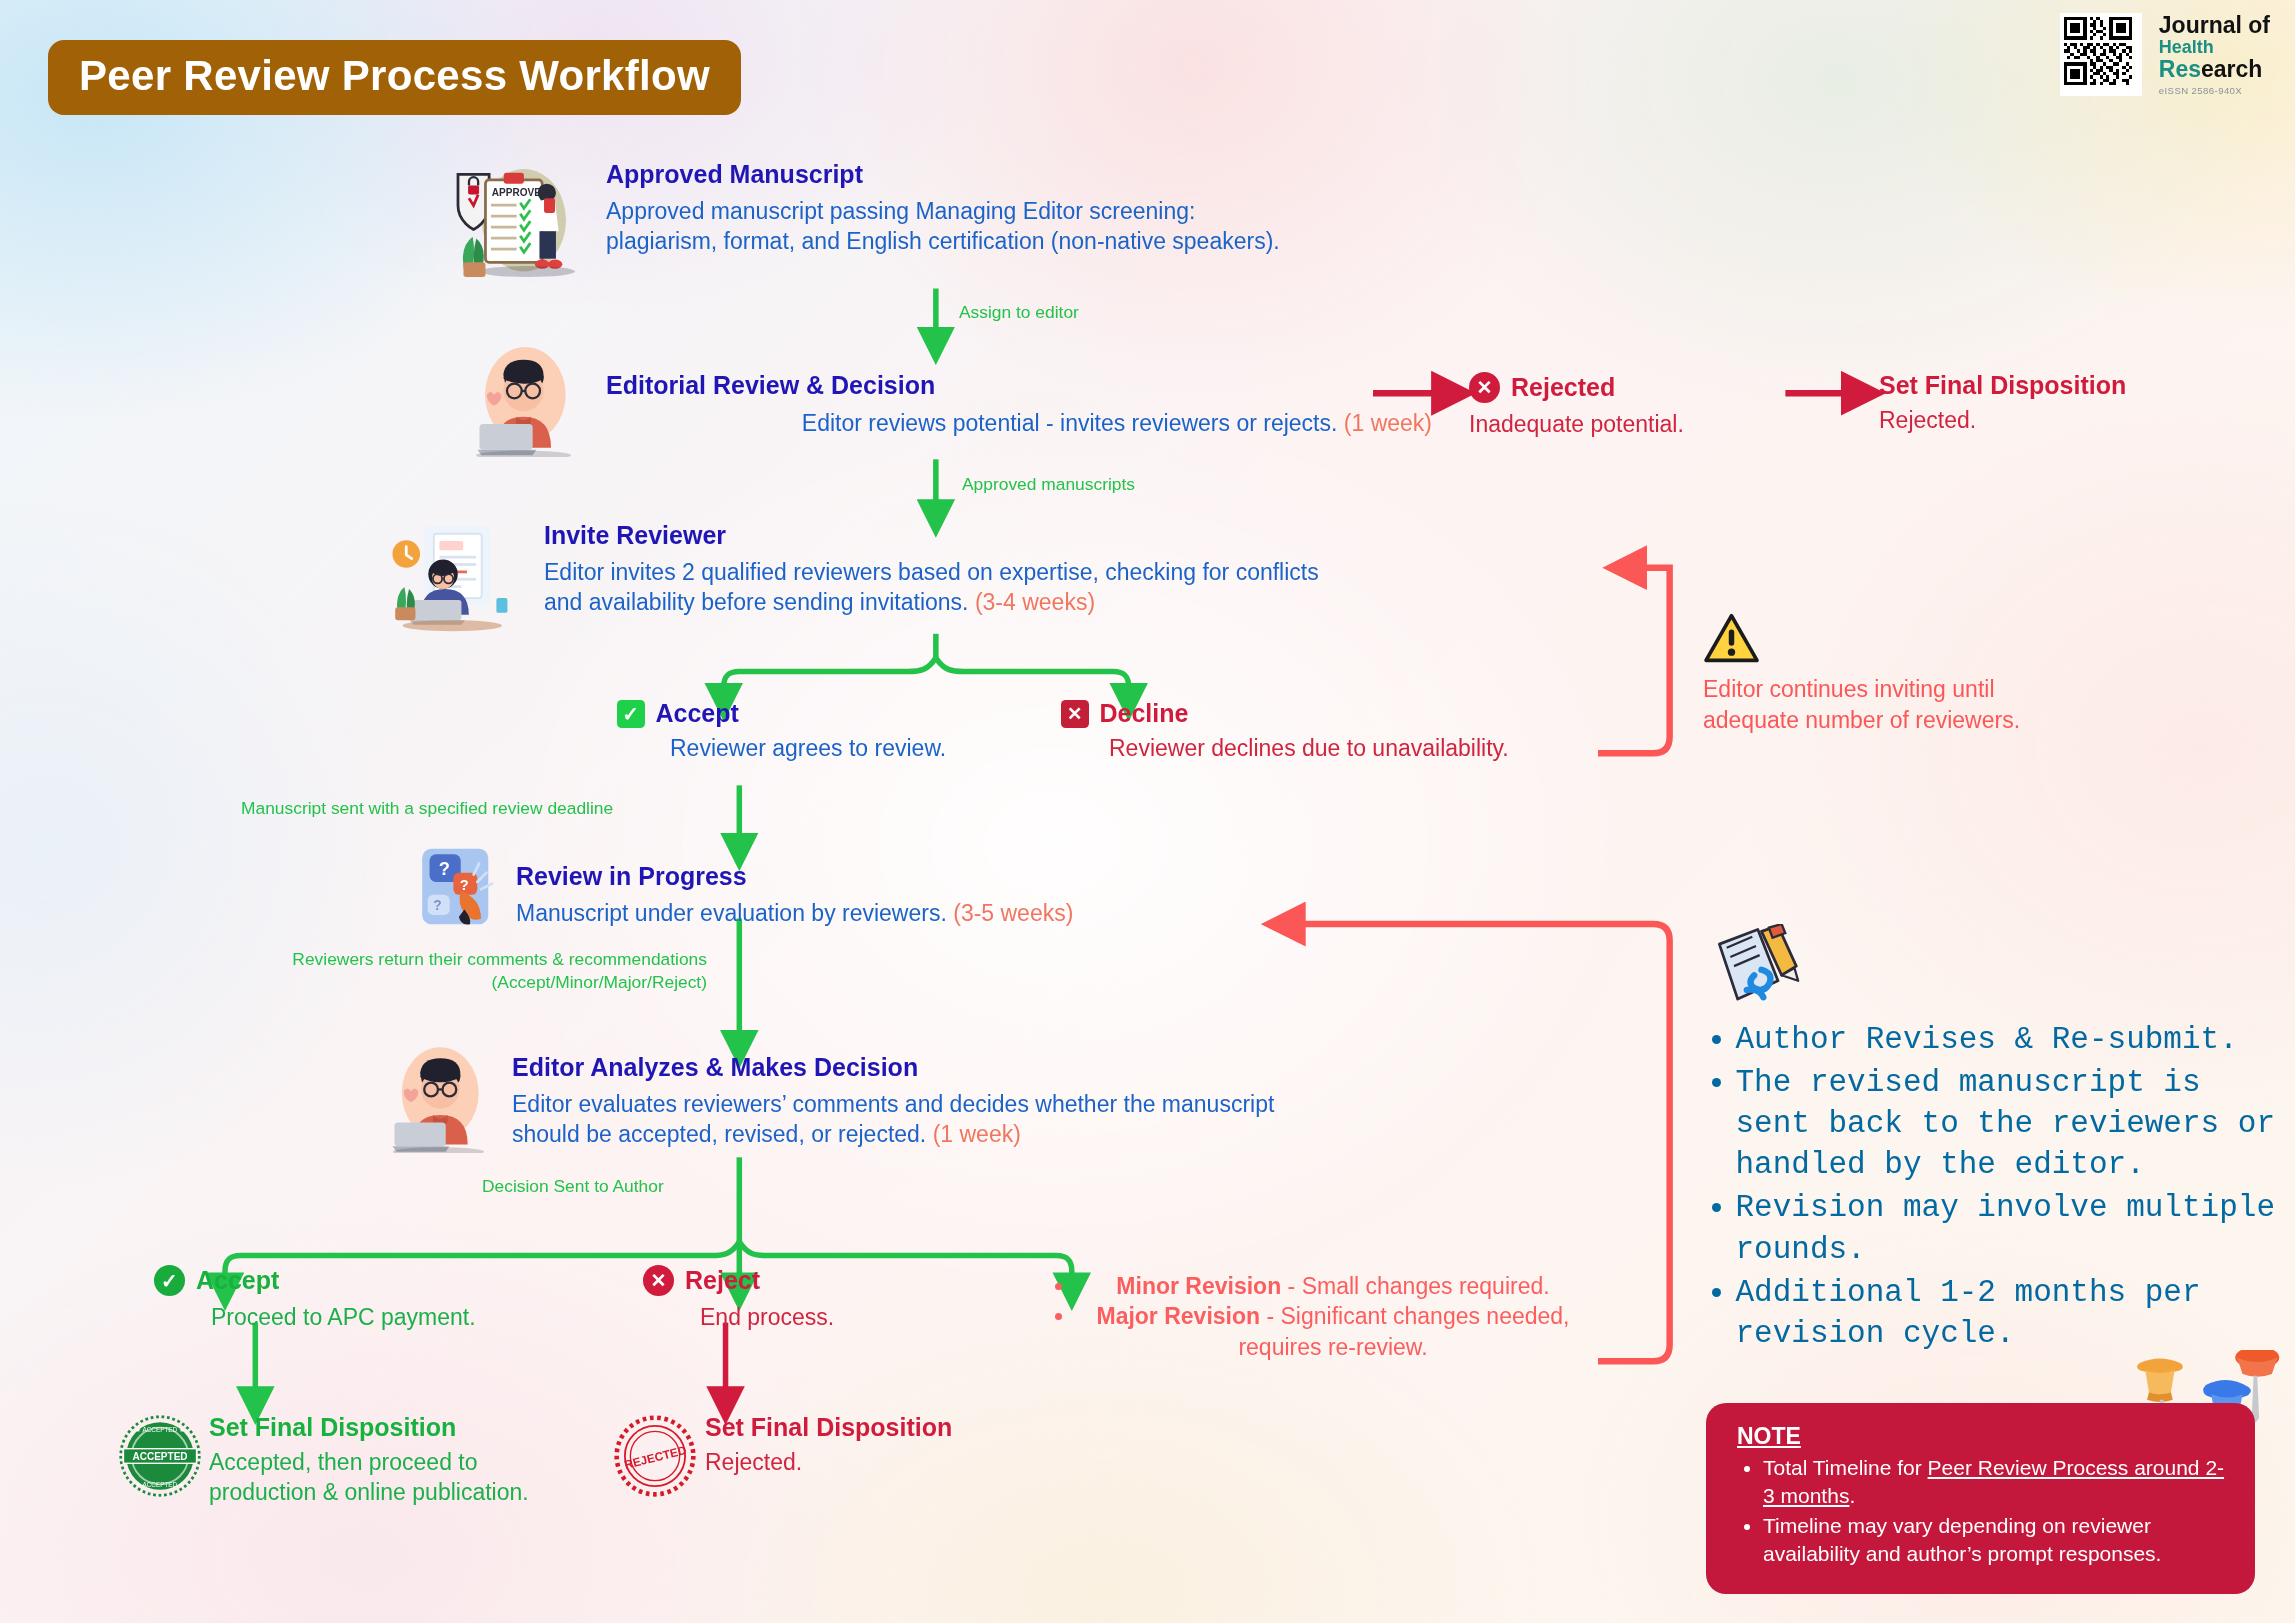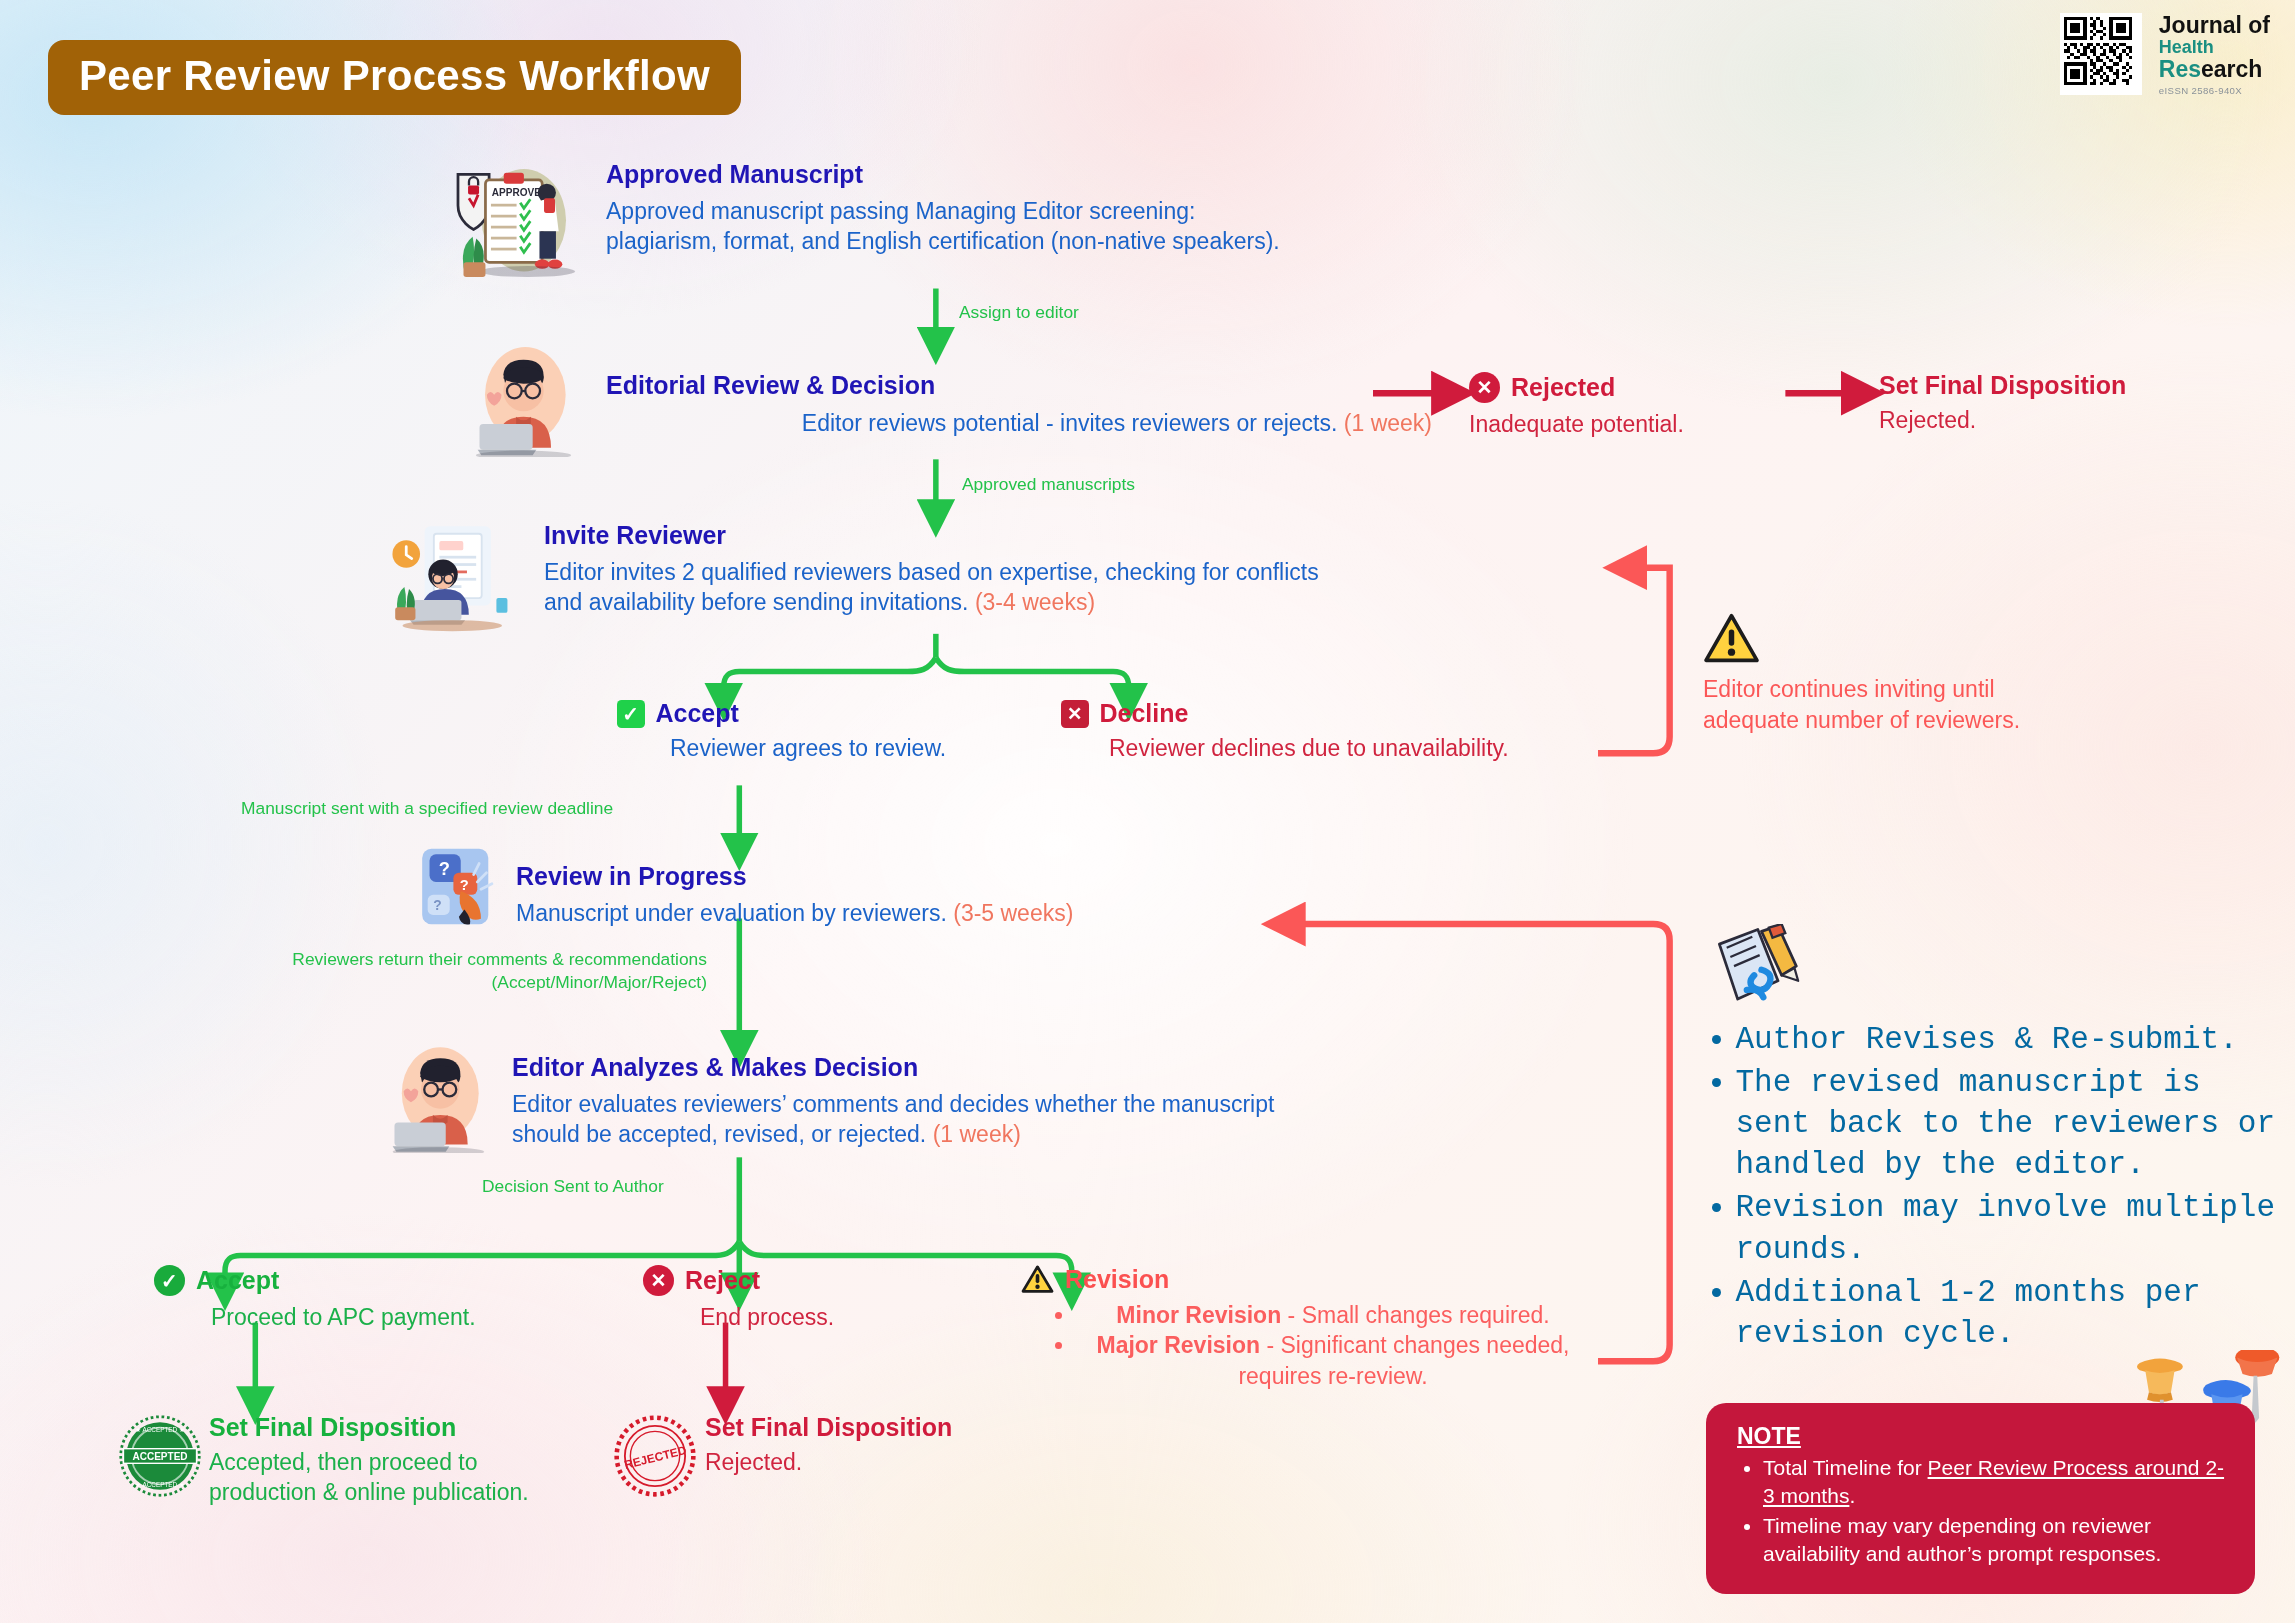--- a/index.html
+++ b/index.html
@@ -26,21 +26,21 @@
   
   #title-badge{
     left:48px;top:40px;background:#a16207;border-radius:16px;
     padding:14.7px 31px 18.4px 31px;
   }
   #title-badge span{
     color:#ffffff;font-size:42px;font-weight:bold;letter-spacing:0.3px;
     line-height:1;white-space:nowrap;
   }
   
-  #logo{right:26px;top:13px;display:flex;align-items:flex-start;gap:16.5px;}
+  #logo{right:26px;top:13px;display:flex;align-items:center;gap:16.5px;}
   #qr{width:75px;height:75px;background:#fff;padding:3.7px;}
   #qr svg{display:block;}
   .logo-text{line-height:1.08;}
   .logo-text .l1{font-size:23px;font-weight:bold;color:#111;}
   .logo-text .l2{font-size:18px;font-weight:bold;color:#1a8f82;}
   .logo-text .l3{font-size:23px;font-weight:bold;color:#111;}
   .logo-text .l3 .t{color:#1a8f82;}
   .logo-issn{font-size:9.6px;color:#8a9299;margin-top:3.7px;letter-spacing:0.4px;}
 
   
@@ -477,28 +477,20 @@
 
 <div class="abs" style="left:643px;top:1265px;width:367px;">
   <div class="row-head">
     <span class="x-circ">✕</span>
     <span class="node-title red-t">Reject</span>
   </div>
   <div class="node-desc red-d" style="margin-top:5.5px;margin-left:57px;">End process.</div>
 </div>
 
 <div class="abs" style="left:1021px;top:1265px;width:569px;">
-  <div class="row-head">
-    <svg width="33" height="29" viewBox="0 0 36 32">
-      <path d="M18,2 L34,29 H2 Z" fill="#ffd23f" stroke="#1c1c1c" stroke-width="3" stroke-linejoin="round"></path>
-      <rect x="16" y="10" width="4" height="10" rx="2" fill="#1c1c1c"></rect>
-      <circle cx="18" cy="24" r="2.4" fill="#1c1c1c"></circle>
-    </svg>
-    <span class="node-title coral-t">Revision</span>
-  </div>
   <ul class="rev-list" style="margin-left:27.5px;">
     <li>
       <b>Minor Revision</b><span> - Small changes required.</span>
     </li>
     <li>
       <b>Major Revision</b><span> - Significant changes needed, requires re-review.</span>
     </li>
   </ul>
 </div>
 

